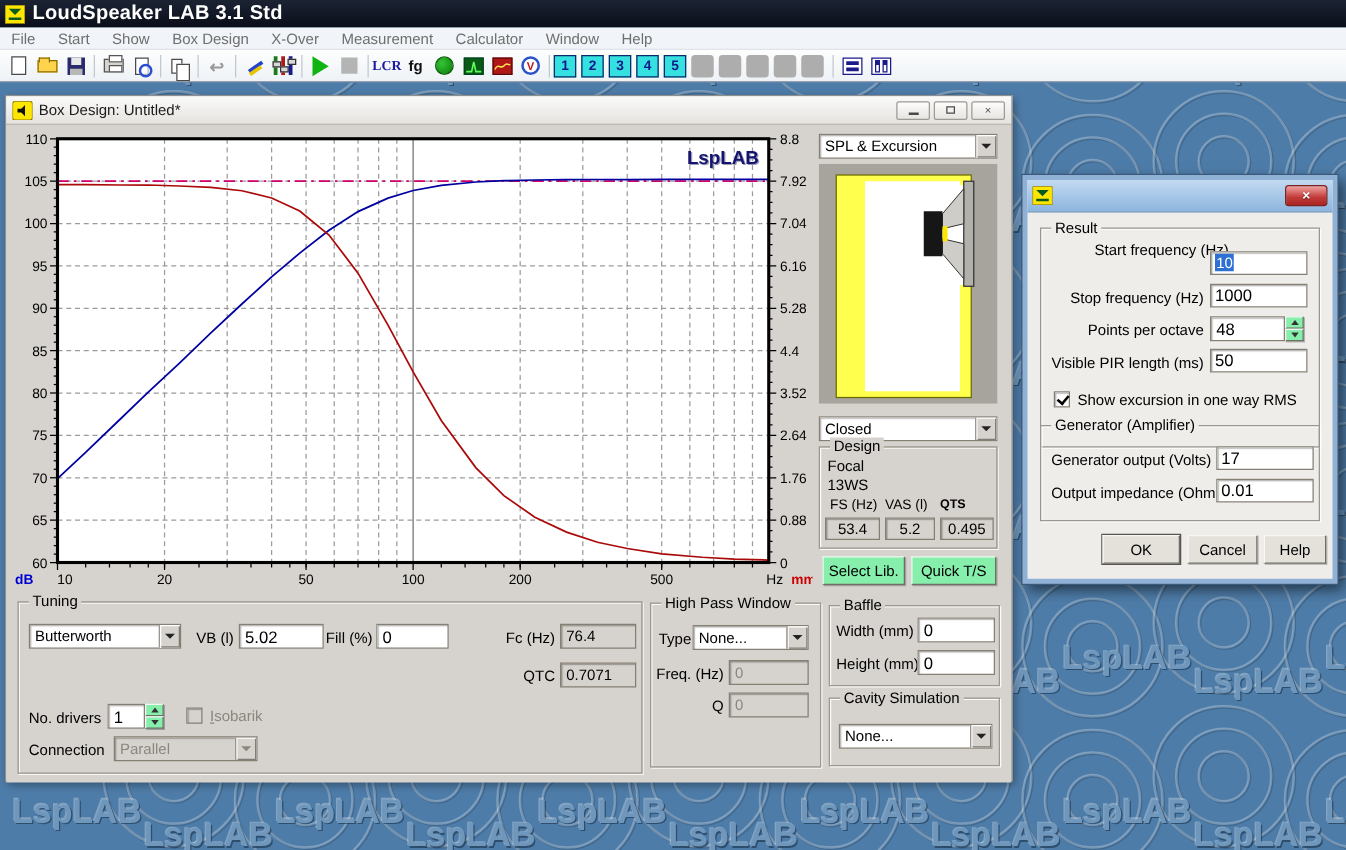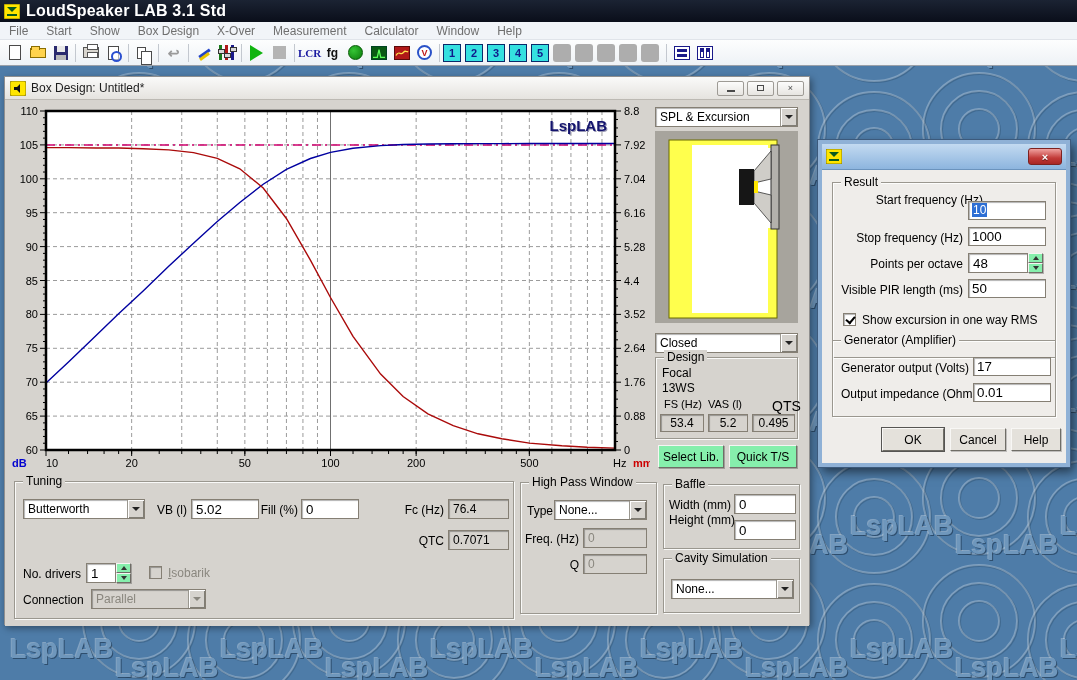--- a/index.html
+++ b/index.html
@@ -1219,21 +1219,21 @@
             </span>
           </div>
       </div>
 
       <div class="grp" style="left:650px;top:257px;width:143px;height:82px;">
         <span class="leg">Design</span>
         <div class="lbl" style="left:6px;top:8px;">Focal</div>
         <div class="lbl" style="left:6px;top:23px;">13WS</div>
         <div class="lbl" style="left:8px;top:40px;font-size:11px;">FS (Hz)</div>
         <div class="lbl" style="left:52px;top:40px;font-size:11px;">VAS (l)</div>
-        <div class="lbl" style="left:116px;top:40px;font-size:14px;">QTS</div>
+        <div class="lbl" style="left:96px;top:40px;font-size:10px;font-weight:bold;">QTS</div>
         <div class="inset gray" style="position:absolute;left:4px;top:56px;width:44px;height:18px;text-align:center;padding:1px;">53.4</div>
         <div class="inset gray" style="position:absolute;left:52px;top:56px;width:40px;height:18px;text-align:center;padding:1px;">5.2</div>
         <div class="inset gray" style="position:absolute;left:96px;top:56px;width:43px;height:18px;text-align:center;padding:1px;">0.495</div>
       </div>
 
       <div class="btn ulf" style="position:absolute;left:653px;top:345px;width:66px;height:23px;">Select Lib.</div>
       <div class="btn ulf" style="position:absolute;left:724px;top:345px;width:68px;height:23px;">Quick T/S</div>
 
       <div class="grp" style="left:9px;top:381px;width:500px;height:138px;">
         <span class="leg">Tuning</span>
@@ -1292,21 +1292,21 @@
         <div class="lbl r" style="left:0px;top:49px;width:58px;">Freq. (Hz)</div>
         <div class="inset dis" style="position:absolute;left:62px;top:45px;width:64px;">0</div>
         <div class="lbl r" style="left:0px;top:75px;width:58px;">Q</div>
         <div class="inset dis" style="position:absolute;left:62px;top:71px;width:64px;">0</div>
       </div>
 
       <div class="grp" style="left:658px;top:384px;width:137px;height:65px;">
         <span class="leg">Baffle</span>
         <div class="lbl" style="left:5px;top:13px;">Width (mm)</div>
         <input class="inset" style="position: absolute; left: 70px; top: 9px; width: 62px;" value="0">
-        <div class="lbl" style="left:5px;top:28px;text-align:center;">Height (mm)</div>
+        <div class="lbl" style="left:5px;top:39px;text-align:center;">Height (mm)</div>
         <input class="inset" style="position: absolute; left: 70px; top: 35px; width: 62px;" value="0">
       </div>
 
       <div class="grp" style="left:658px;top:458px;width:137px;height:55px;">
         <span class="leg">Cavity Simulation</span>
         <div style="position:absolute;left:7px;top:20px;width:123px;">
           <div class="combo">
               <span class="ctext">None...</span>
             <span class="cbtn">
                 <span class="arr"></span>

